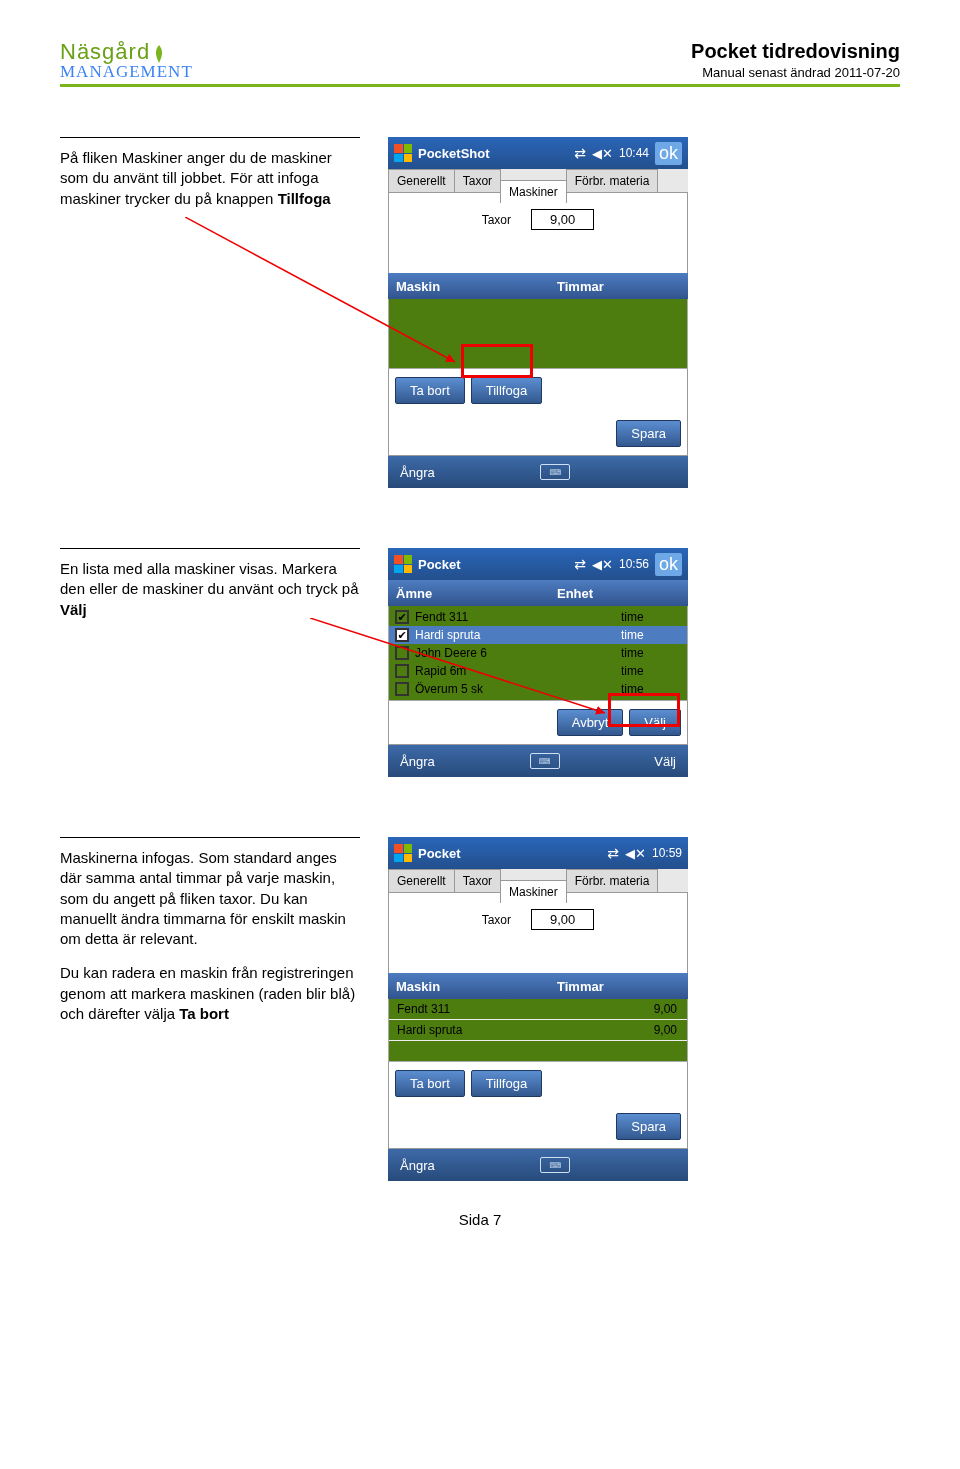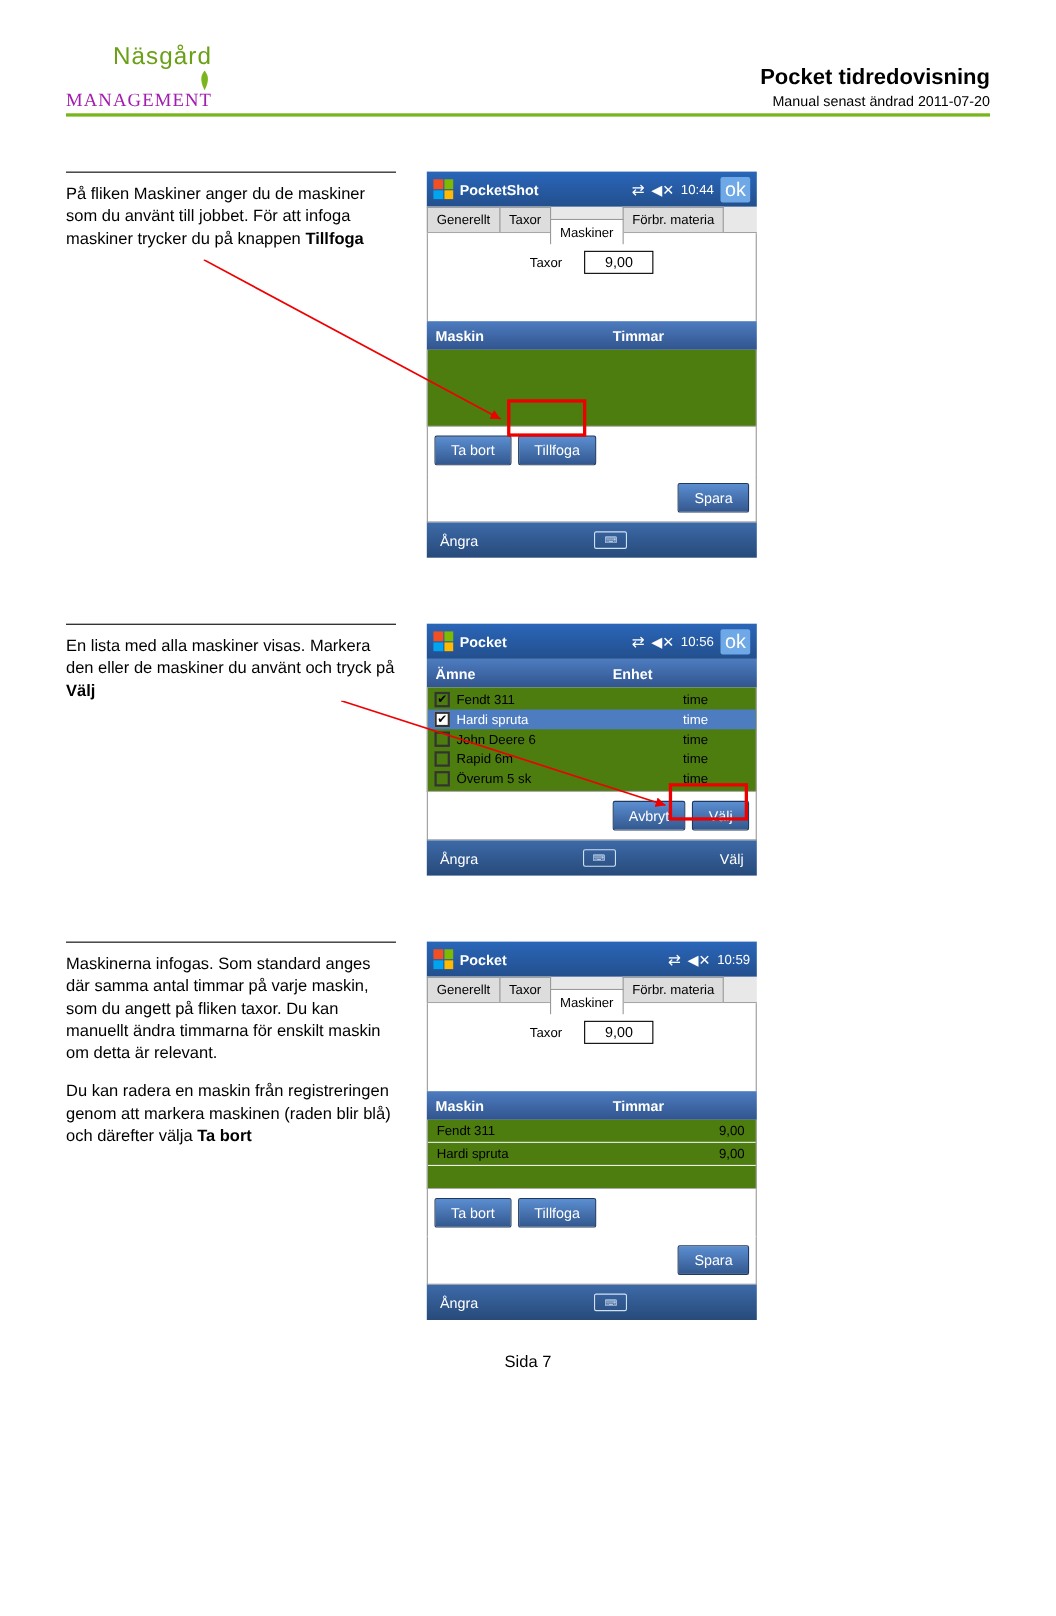--- a/index.html
+++ b/index.html
@@ -1,22 +1,22 @@
 <!DOCTYPE html>
 <html><head>
 <meta charset="utf-8">
 <style>
   * { box-sizing: border-box; margin: 0; padding: 0; }
   body { font-family: Verdana, Arial, sans-serif; background: #fff; color: #000; width: 960px; margin: 0 auto; }
   .page { padding: 40px 60px 30px 60px; position: relative; }
   .hdr { display: flex; justify-content: space-between; align-items: flex-end; border-bottom: 3px solid #7ab51d; padding-bottom: 4px; margin-bottom: 50px; }
   .logo { display: flex; flex-direction: column; line-height: 1; }
-  .logo-top { color: #6aa016; font-size: 22px; font-weight: 400; letter-spacing: 1px; display:flex; align-items:flex-end; gap:2px;flex-direction:column;}
+  .logo-top { color: #6aa016; font-size: 22px; font-weight: 400; letter-spacing: 1px; display:flex; align-items:flex-end; gap:2px;}
   .logo-leaf { width:14px; height:18px; }
-  .logo-bot { font-family: Georgia, serif; font-size: 17px; letter-spacing: 1px; color:#a21caf; }
+  .logo-bot { font-family: Georgia, serif; font-size: 17px; letter-spacing: 1px; color:#3b82f6; }
   .hdr-right { text-align: right; }
   .hdr-title { font-weight: bold; font-size: 20px; }
   .hdr-sub { font-size: 13px; margin-top: 2px; }
   .row { display: flex; gap: 28px; margin-bottom: 60px; position:relative; }
   .text-col { width: 300px; font-size: 15px; line-height: 1.35; position:relative; }
   .text-col hr { border: none; border-top: 1px solid #000; margin-bottom: 10px; }
   .text-col p + p { margin-top: 14px; }
   .text-col b { font-weight: bold; }
   .shot { width: 300px; position:relative; }
   .statusbar { height: 32px; background: linear-gradient(#2a66b9, #234f8d); display:flex; align-items:center; color:#fff; font-size:13px; padding:0 6px; gap:6px; }

